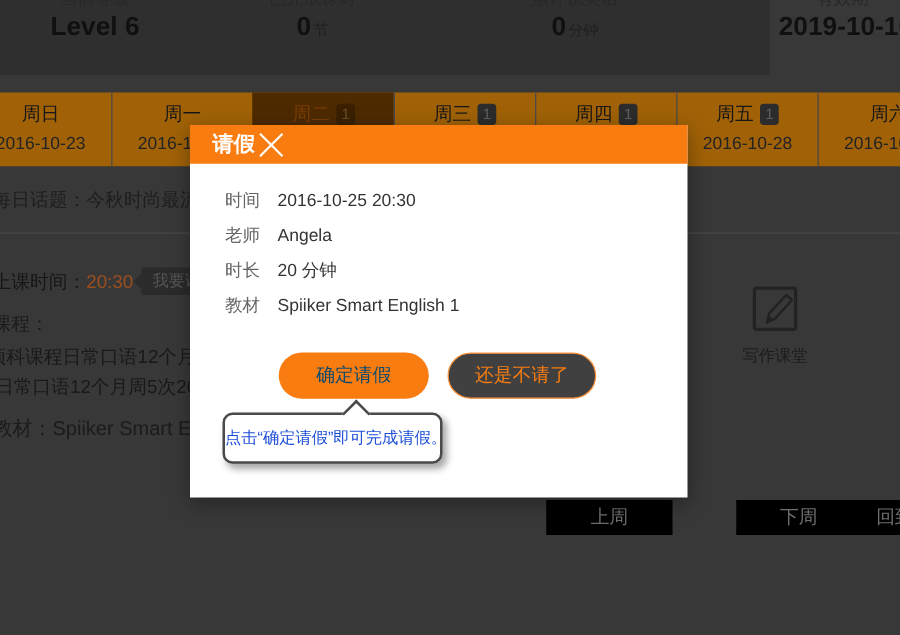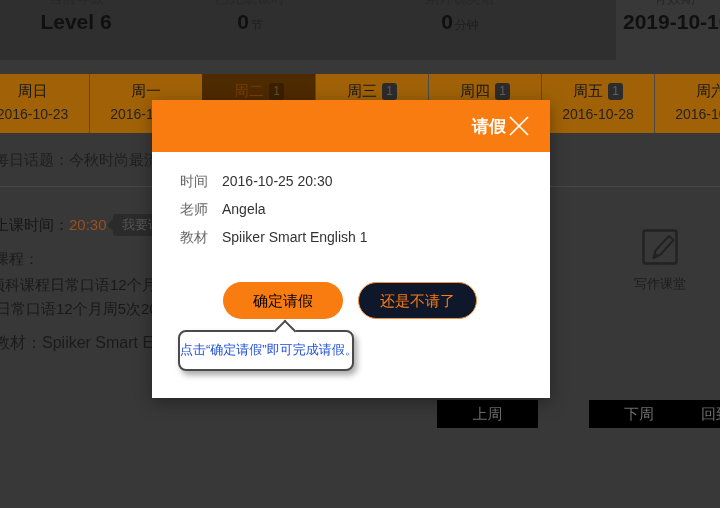--- a/index.html
+++ b/index.html
@@ -38,43 +38,43 @@
   .class-time .time{color:#9a4f1e;}
   .leave-tag{position:absolute;left:113px;top:214px;height:22px;line-height:22px;
     background:#2b2b2b;color:#555555;font-size:13px;padding:0 9px;border-radius:3px;white-space:nowrap;}
   .leave-tag::before{content:"";position:absolute;left:-6px;top:5px;width:0;height:0;
     border-top:6px solid transparent;border-bottom:6px solid transparent;border-right:6px solid #2b2b2b;}
   .course-label{position:absolute;left:-6px;top:250px;font-size:15px;color:#1b1b1b;white-space:nowrap;}
   .course-line1{position:absolute;left:-10px;top:276px;font-size:15px;color:#191919;white-space:nowrap;}
   .course-line2{position:absolute;left:-4px;top:300px;font-size:15px;color:#191919;white-space:nowrap;}
   .material{position:absolute;left:-6px;top:333px;font-size:16px;color:#1b1b1b;white-space:nowrap;}
   
-  .writing-class{position:absolute;left:594px;top:228px;width:52px;text-align:center;margin-left:40px;}
+  .writing-class{position:absolute;left:594px;top:228px;width:52px;text-align:center;}
   .writing-label{font-size:13px;color:#1c1c1c;margin-top:5px;white-space:nowrap;}
   
   .fbtn{position:absolute;top:400px;height:28px;line-height:28px;background:#000000;
     color:#6e6e6e;font-size:15px;text-align:center;cursor:pointer;}
   .fbtn-prev{left:437px;width:101px;}
   .fbtn-next{left:589px;width:100px;}
   .fbtn-back{left:676px;width:110px;}
   
   .modal{position:absolute;left:152px;top:100px;width:398px;height:298px;background:#ffffff;
     box-shadow:0 4px 16px rgba(0,0,0,0.35);z-index:10;}
-  .modal-header{height:52px;background:#f97c11;display:flex;align-items:center;
-    justify-content:flex-end;padding:0 18px;box-sizing:border-box;}
+  .modal-header{height:31px;background:#f97c11;display:flex;align-items:center;
+    justify-content:flex-start;padding:0 18px;box-sizing:border-box;}
   .modal-title{color:#ffffff;font-size:17px;font-weight:bold;}
   .modal-close{width:26px;height:26px;cursor:pointer;display:flex;align-items:center;justify-content:center;}
   .modal-body{padding:21px 0 0 28px;}
   .mrow{display:flex;margin-bottom:12px;font-size:14px;line-height:16px;}
   .mlabel{color:#666666;width:42px;flex:none;}
   .mvalue{color:#333333;}
   .btn-confirm{position:absolute;left:71px;top:182px;width:120px;height:37px;border-radius:19px;
-    background:#f97c11;color:#000000;font-size:15px;line-height:37px;text-align:center;cursor:pointer;}
+    background:#f97c11;color:#0c4a6e;font-size:15px;line-height:37px;text-align:center;cursor:pointer;}
   .btn-cancel{position:absolute;left:206px;top:182px;width:119px;height:37px;border-radius:19px;
-    border:1px solid #f9913a;box-sizing:border-box;background:#0f172a;color:#f97c11;
+    border:1px solid #f9913a;box-sizing:border-box;background:#404040;color:#f97c11;
     font-size:15px;line-height:35px;text-align:center;cursor:pointer;}
   .tooltip{position:absolute;left:26px;top:230px;width:176px;height:41px;box-sizing:border-box;
     background:#ffffff;border:2px solid #4a4a4a;border-radius:8px;box-shadow:3px 4px 6px rgba(0,0,0,0.35);
     font-size:13px;color:#1d4ed8;line-height:36px;text-align:center;white-space:nowrap;}
   .tooltip::before{content:"";position:absolute;top:-9px;left:97px;width:14px;height:14px;
     background:#ffffff;border-left:2px solid #4a4a4a;border-top:2px solid #4a4a4a;transform:rotate(45deg);}
 </style>
 </head>
 <body>
 
@@ -169,20 +169,24 @@
   <div class="modal-body">
     <div class="mrow">
       <span class="mlabel">时间</span>
       <span class="mvalue">2016-10-25 20:30</span>
     </div>
     <div class="mrow">
       <span class="mlabel">老师</span>
       <span class="mvalue">Angela</span>
     </div>
     <div class="mrow">
+      <span class="mlabel">时长</span>
+      <span class="mvalue">20 分钟</span>
+    </div>
+    <div class="mrow">
       <span class="mlabel">教材</span>
       <span class="mvalue">Spiiker Smart English 1</span>
     </div>
   </div>
   <div class="btn-confirm">确定请假</div>
   <div class="btn-cancel">还是不请了</div>
   <div class="tooltip">点击“确定请假”即可完成请假。</div>
 </div>
 
 </body></html>

